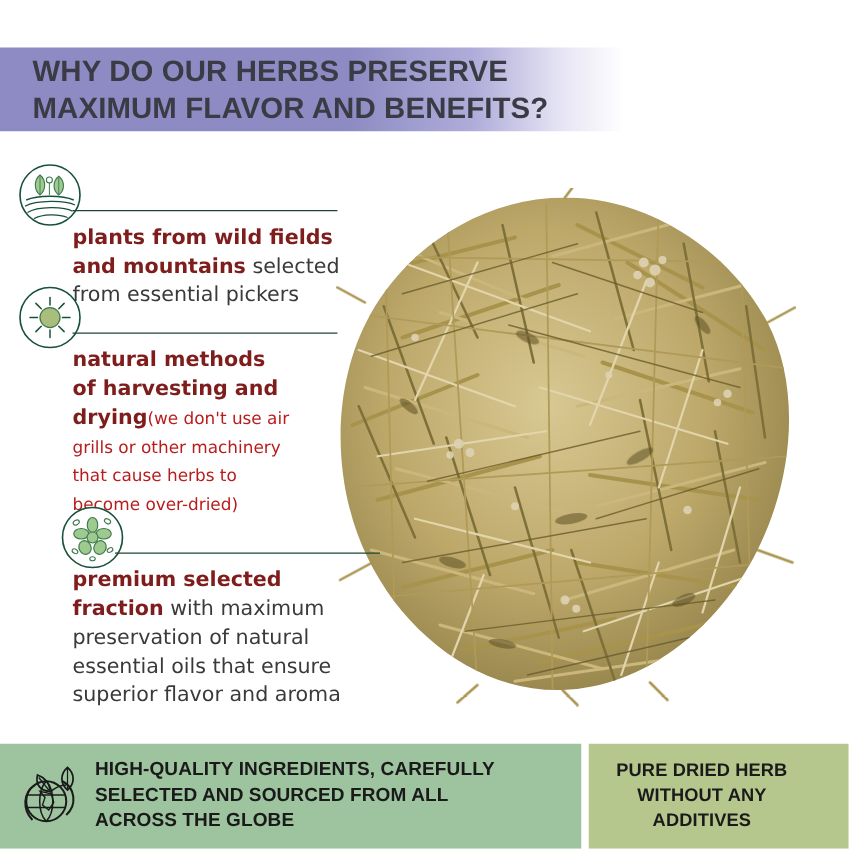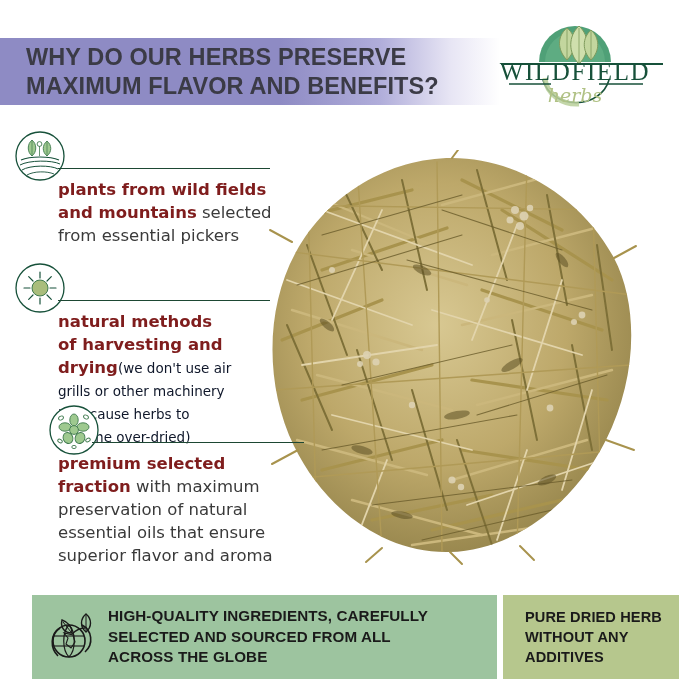--- a/index.html
+++ b/index.html
@@ -99,45 +99,44 @@
     color: #3a3a3a;
     font-family: "DejaVu Sans", sans-serif;
   }
   .feature-text .lead {
     font-weight: bold;
     color: #7f1d1d;
   }
   .feature-text .note {
     font-size: 13.5px;
     line-height: 17px;
-    color: #0f172a;
+    color: #b91c1c;
   }
 
   .feat-1 { top: 0px; }
-  .feat-2 { top: 132px; }
+  .feat-2 { top: 98px; }
   .feat-3 { top: 274px; padding-left: 34px; }
 
   
   .herb-pile {
     position: absolute;
     left: 262px;
     top: 150px;
     width: 380px;
     height: 415px;
   }
   .herb-pile svg { display: block; }
 
   
   .bottom-bar {
     position: absolute;
     bottom: 0;
     height: 84px;
     display: flex;
     align-items: center;
-    margin-left: 32px;
   }
   .bar-left {
     left: 0;
     width: 465px;
     background: #9dc49f;
   }
   .bar-right {
     left: 471px;
     width: 208px;
     background: #b6c78d;
@@ -167,49 +166,20 @@
   }
 </style>
 </head>
 <body>
 
 <div class="header">
   <div class="header-band"></div>
   <div class="header-title" style="white-space: pre-line;">WHY DO OUR HERBS PRESERVE
 MAXIMUM FLAVOR AND BENEFITS?</div>
 
-  <div class="logo">
-    <svg width="176" height="96" viewBox="0 0 176 96" xmlns="http://www.w3.org/2000/svg">
-
-      <g>
-        <path d="M52 38 A36 36 0 0 1 124 38 Z" fill="#4fa077"></path>
-        <path d="M58 38 A30 30 0 0 1 118 38 Z" fill="#6cb68d" opacity="0.55"></path>
-
-        <path d="M80 36 C70 26 70 12 80 4 C90 12 90 26 80 36 Z" fill="#c3d69e" stroke="#7e9a5c" stroke-width="1"></path>
-        <path d="M80 5 L80 35" stroke="#7e9a5c" stroke-width="0.8" fill="none"></path>
-
-        <path d="M92 40 C81 29 81 12 92 2 C103 12 103 29 92 40 Z" fill="#cfdfad" stroke="#7e9a5c" stroke-width="1"></path>
-        <path d="M92 4 L92 39" stroke="#7e9a5c" stroke-width="0.8" fill="none"></path>
-
-        <path d="M104 36 C95 27 95 14 104 6 C113 14 113 27 104 36 Z" fill="#c3d69e" stroke="#7e9a5c" stroke-width="1"></path>
-        <path d="M104 7 L104 35" stroke="#7e9a5c" stroke-width="0.8" fill="none"></path>
-
-        <path d="M56 56 A34 30 0 0 0 122 56" fill="none" stroke="#17513a" stroke-width="1.6"></path>
-        <path d="M58 54 A32 28 0 0 0 92 80" fill="none" stroke="#b9cf9a" stroke-width="5" opacity="0.85"></path>
-      </g>
-
-      <line x1="14" y1="40" x2="176" y2="40" stroke="#17513a" stroke-width="1.8"></line>
-      <line x1="22" y1="60" x2="64" y2="60" stroke="#17513a" stroke-width="1.4"></line>
-      <line x1="112" y1="60" x2="156" y2="60" stroke="#17513a" stroke-width="1.4"></line>
-
-      <text x="88" y="56" text-anchor="middle" font-family="'Liberation Serif', serif" font-size="25" letter-spacing="1.6" fill="#17513a">WILDFIELD</text>
-
-      <text x="88" y="78" text-anchor="middle" font-family="'DejaVu Serif', serif" font-size="19" font-style="italic" fill="#b0c184">herbs</text>
-    </svg>
-  </div>
 </div>
 
 <div class="herb-pile">
   <svg width="380" height="415" viewBox="0 0 380 415" xmlns="http://www.w3.org/2000/svg">
     <defs>
       <radialGradient id="pileShade" cx="46%" cy="42%" r="62%">
         <stop offset="0%" stop-color="#d8c892"></stop>
         <stop offset="55%" stop-color="#bda86a"></stop>
         <stop offset="100%" stop-color="#8e7e46"></stop>
       </radialGradient>
@@ -460,16 +430,16 @@
       <path d="M42 7 L42 23" stroke="#1a1a1a" stroke-width="1"></path>
       <path d="M28 26 C32 22 37 20 41 20" fill="none" stroke="#1a1a1a" stroke-width="1.3"></path>
     </svg>
   </div>
   <div class="bar-text" style="white-space: pre-line;">HIGH-QUALITY INGREDIENTS, CAREFULLY
 SELECTED AND SOURCED FROM ALL
 ACROSS THE GLOBE</div>
 </div>
 
 <div class="bottom-bar bar-right">
-  <div class="bar-text" style="white-space: pre-line;">PURE DRIED HERB
+  <div class="bar-text" style="white-space: pre-line; text-align: center;">PURE DRIED HERB
 WITHOUT ANY
 ADDITIVES</div>
 </div>
 
 </body></html>

